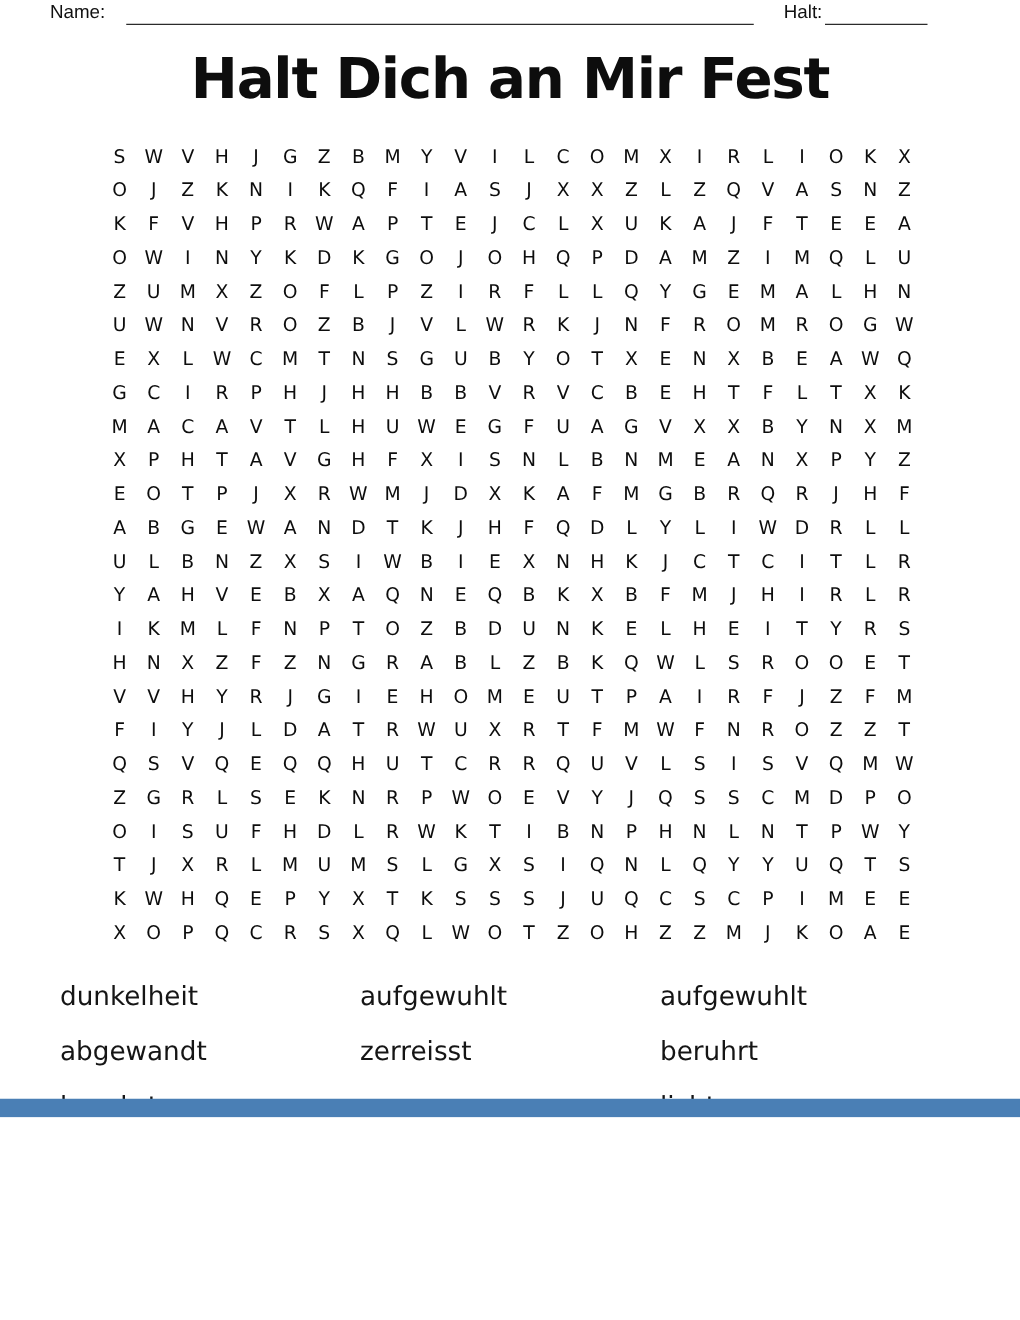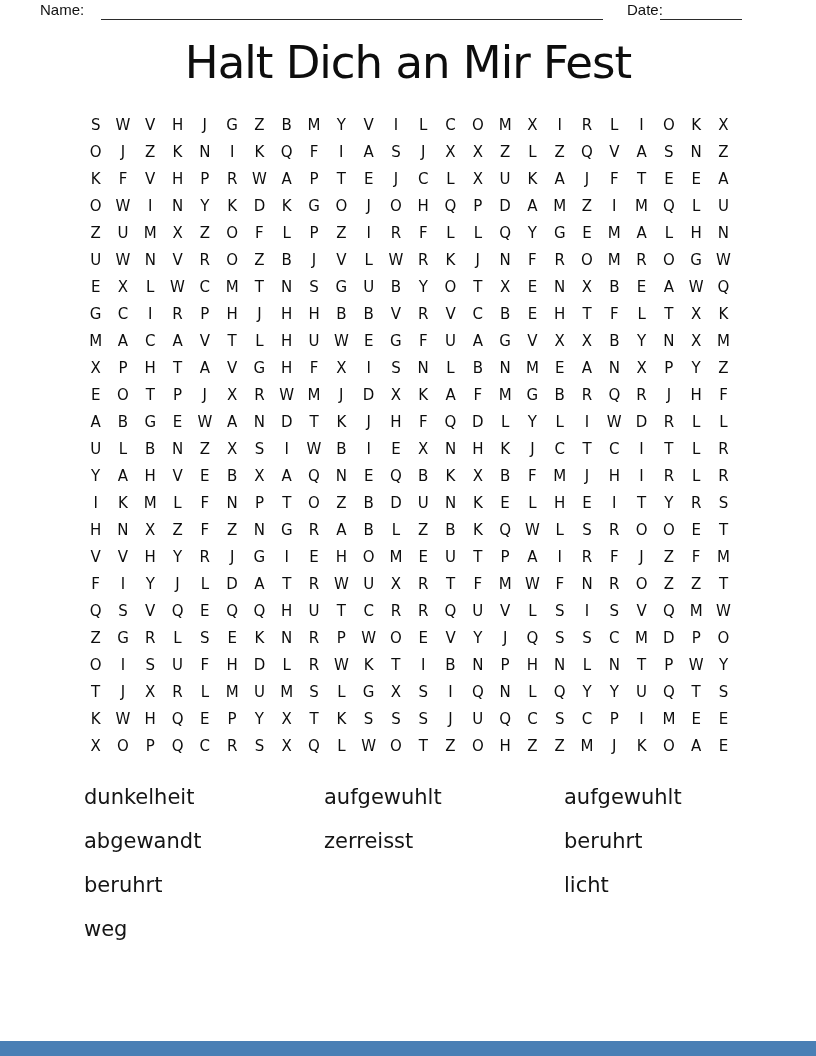--- a/index.html
+++ b/index.html
@@ -1,19 +1,19 @@
 <!DOCTYPE html>
 <html><head>
 <meta charset="utf-8">
 <style>
   html, body { margin: 0; padding: 0; background: #ffffff; }
   .page {
     position: relative;
     width: 816px;
-    height: 1056px;
+    height: 894px;
     background: #ffffff;
     overflow: hidden;
     font-family: "DejaVu Sans", sans-serif;
     color: #111111;
   }
   
   .hdr-label {
     position: absolute;
     top: 1px;
     font-family: "Liberation Sans", sans-serif;
@@ -32,21 +32,21 @@
   .name-line { left: 101px; width: 502px; }
   .date-line { left: 660px; width: 82px; }
   
   .title {
     position: absolute;
     top: 36px;
     left: 0;
     width: 816px;
     text-align: center;
     font-size: 45px;
-    font-weight: 400;
+    font-weight: 700;
     letter-spacing: -1px;
     color: #0d0d0d;
   }
   
   .letter-grid {
     position: absolute;
     left: 82px;
     top: 112px;
     display: grid;
     grid-template-columns: repeat(24, 27.3px);
@@ -61,21 +61,20 @@
     font-size: 15px;
     font-weight: 500;
     color: #0d0d0d;
   }
   
   .word-list {
     position: absolute;
     left: 48px;
     top: 780px;
     display: flex;
-    margin-left: 36px;
   }
   .word-col { width: 240px; }
   .word-item {
     height: 44px;
     line-height: 34px;
     font-size: 21px;
     font-weight: 500;
     color: #151515;
   }
   
@@ -87,21 +86,21 @@
     height: 15px;
   }
 </style>
 </head>
 <body>
 
 <div class="page">
 
   <span class="hdr-label name-label">Name:</span>
   <span class="write-line name-line"></span>
-  <span class="hdr-label date-label">Date:</span>
+  <span class="hdr-label date-label">Halt:</span>
   <span class="write-line date-line"></span>
 
   <div class="title">Halt Dich an Mir Fest</div>
 
   <div class="letter-grid">
       <span class="cell">S</span>
       <span class="cell">W</span>
       <span class="cell">V</span>
       <span class="cell">H</span>
       <span class="cell">J</span>

